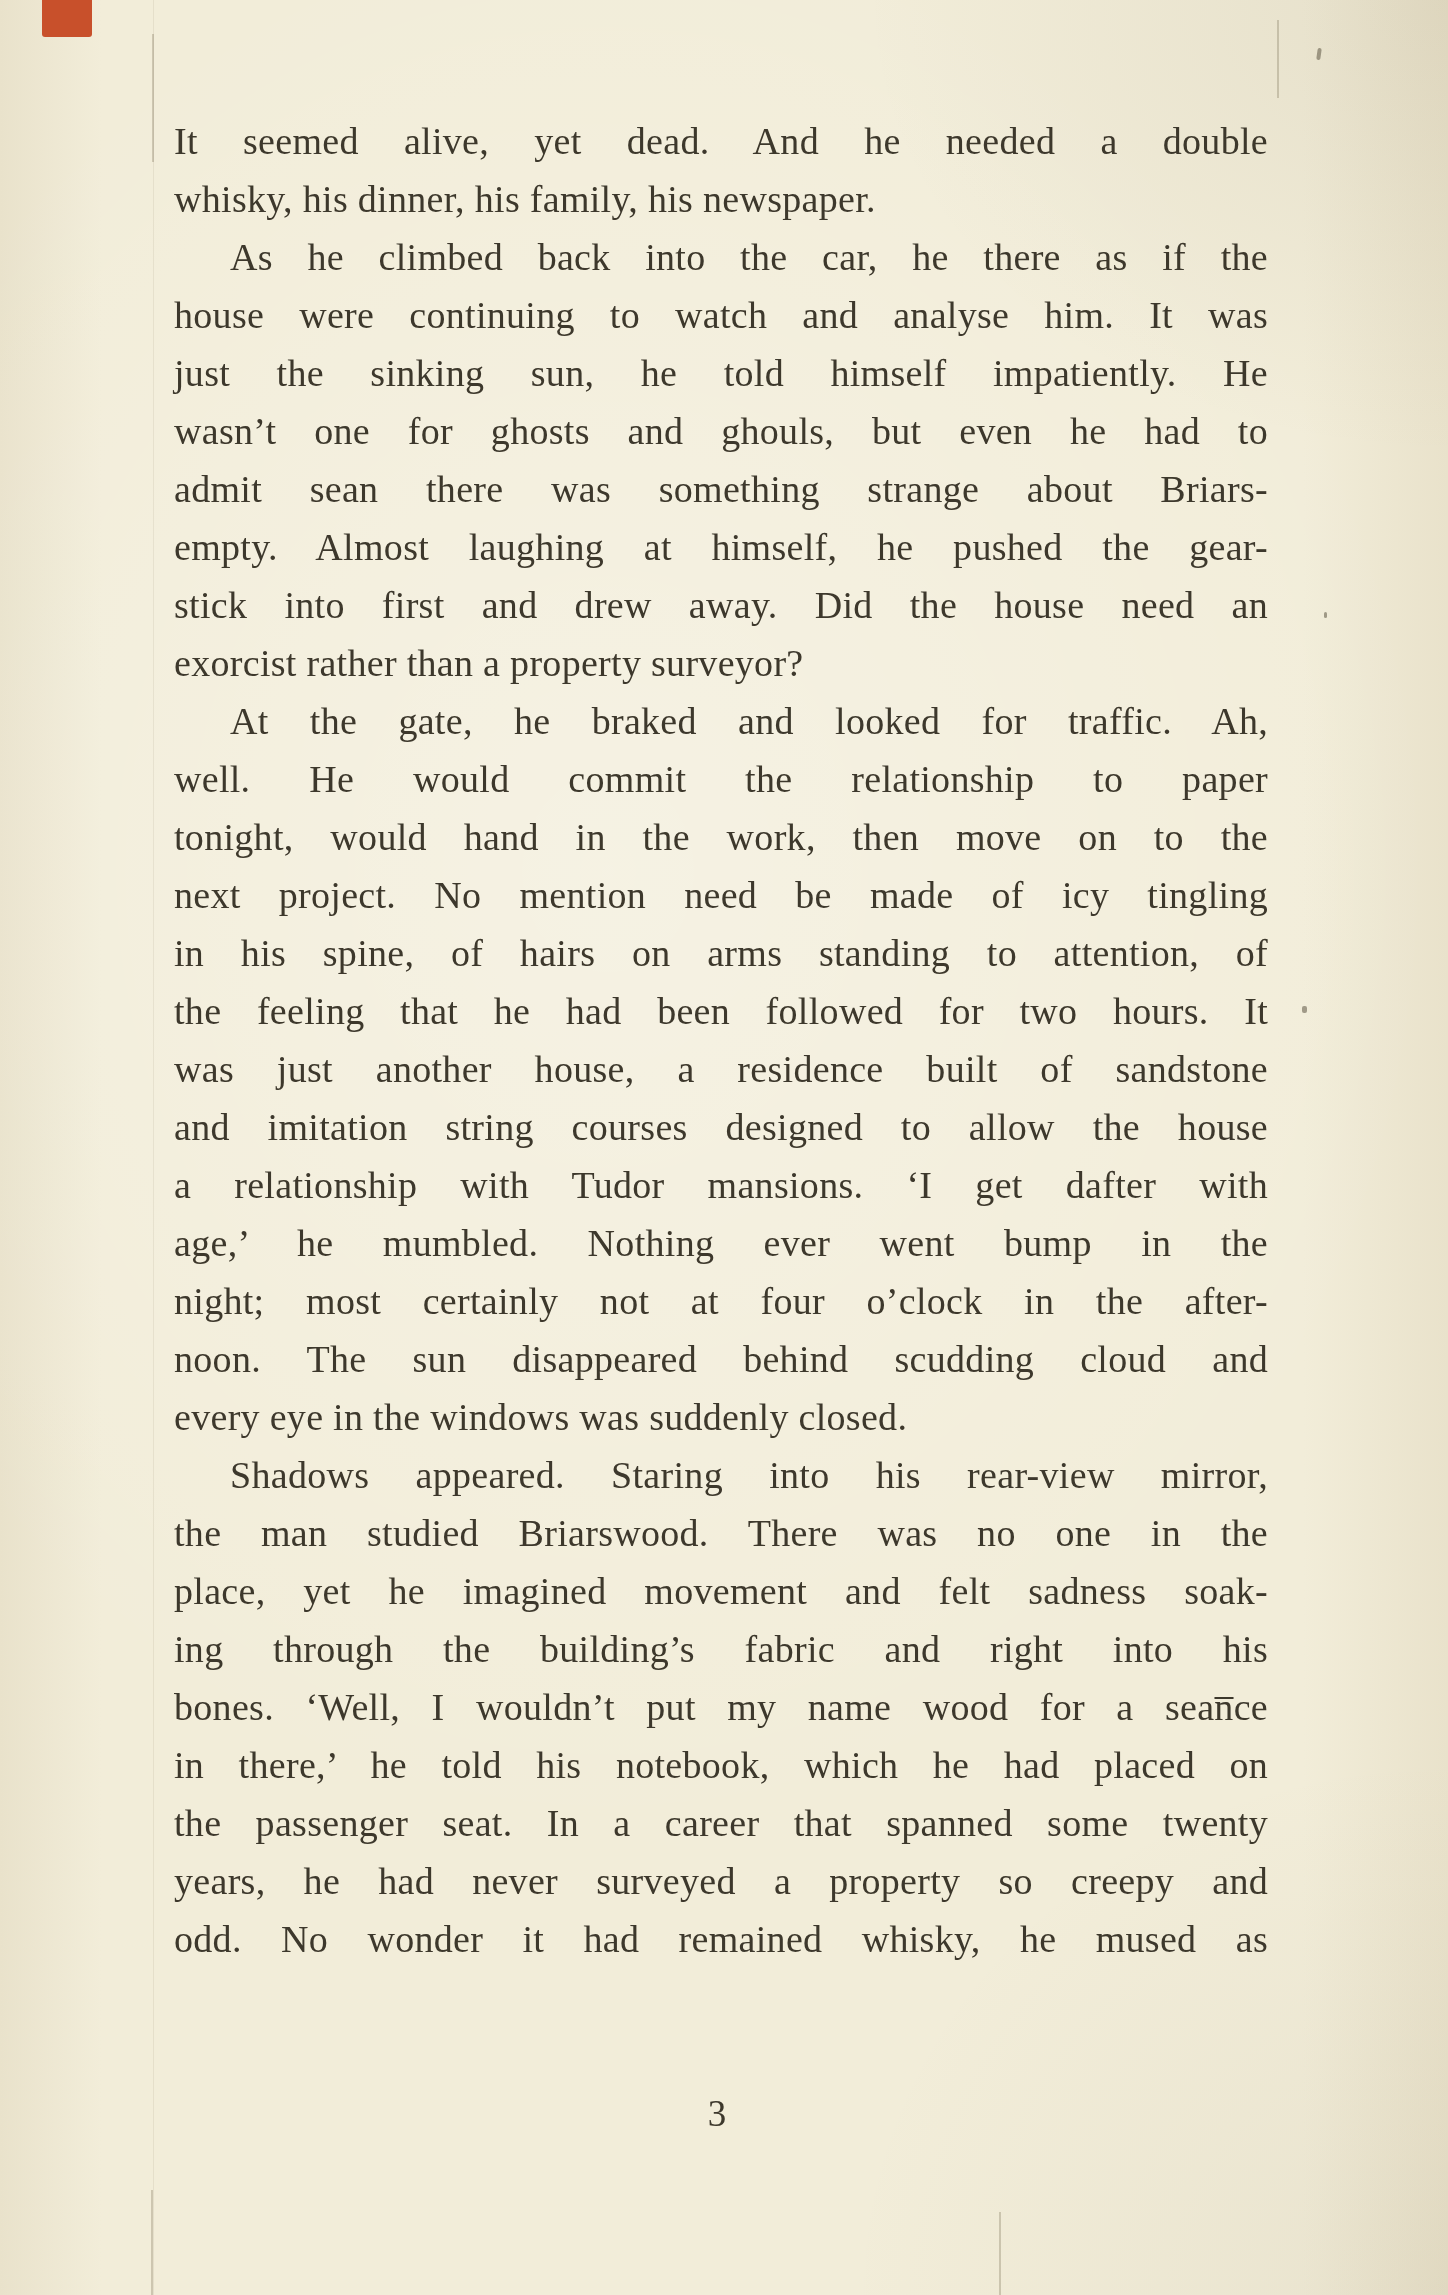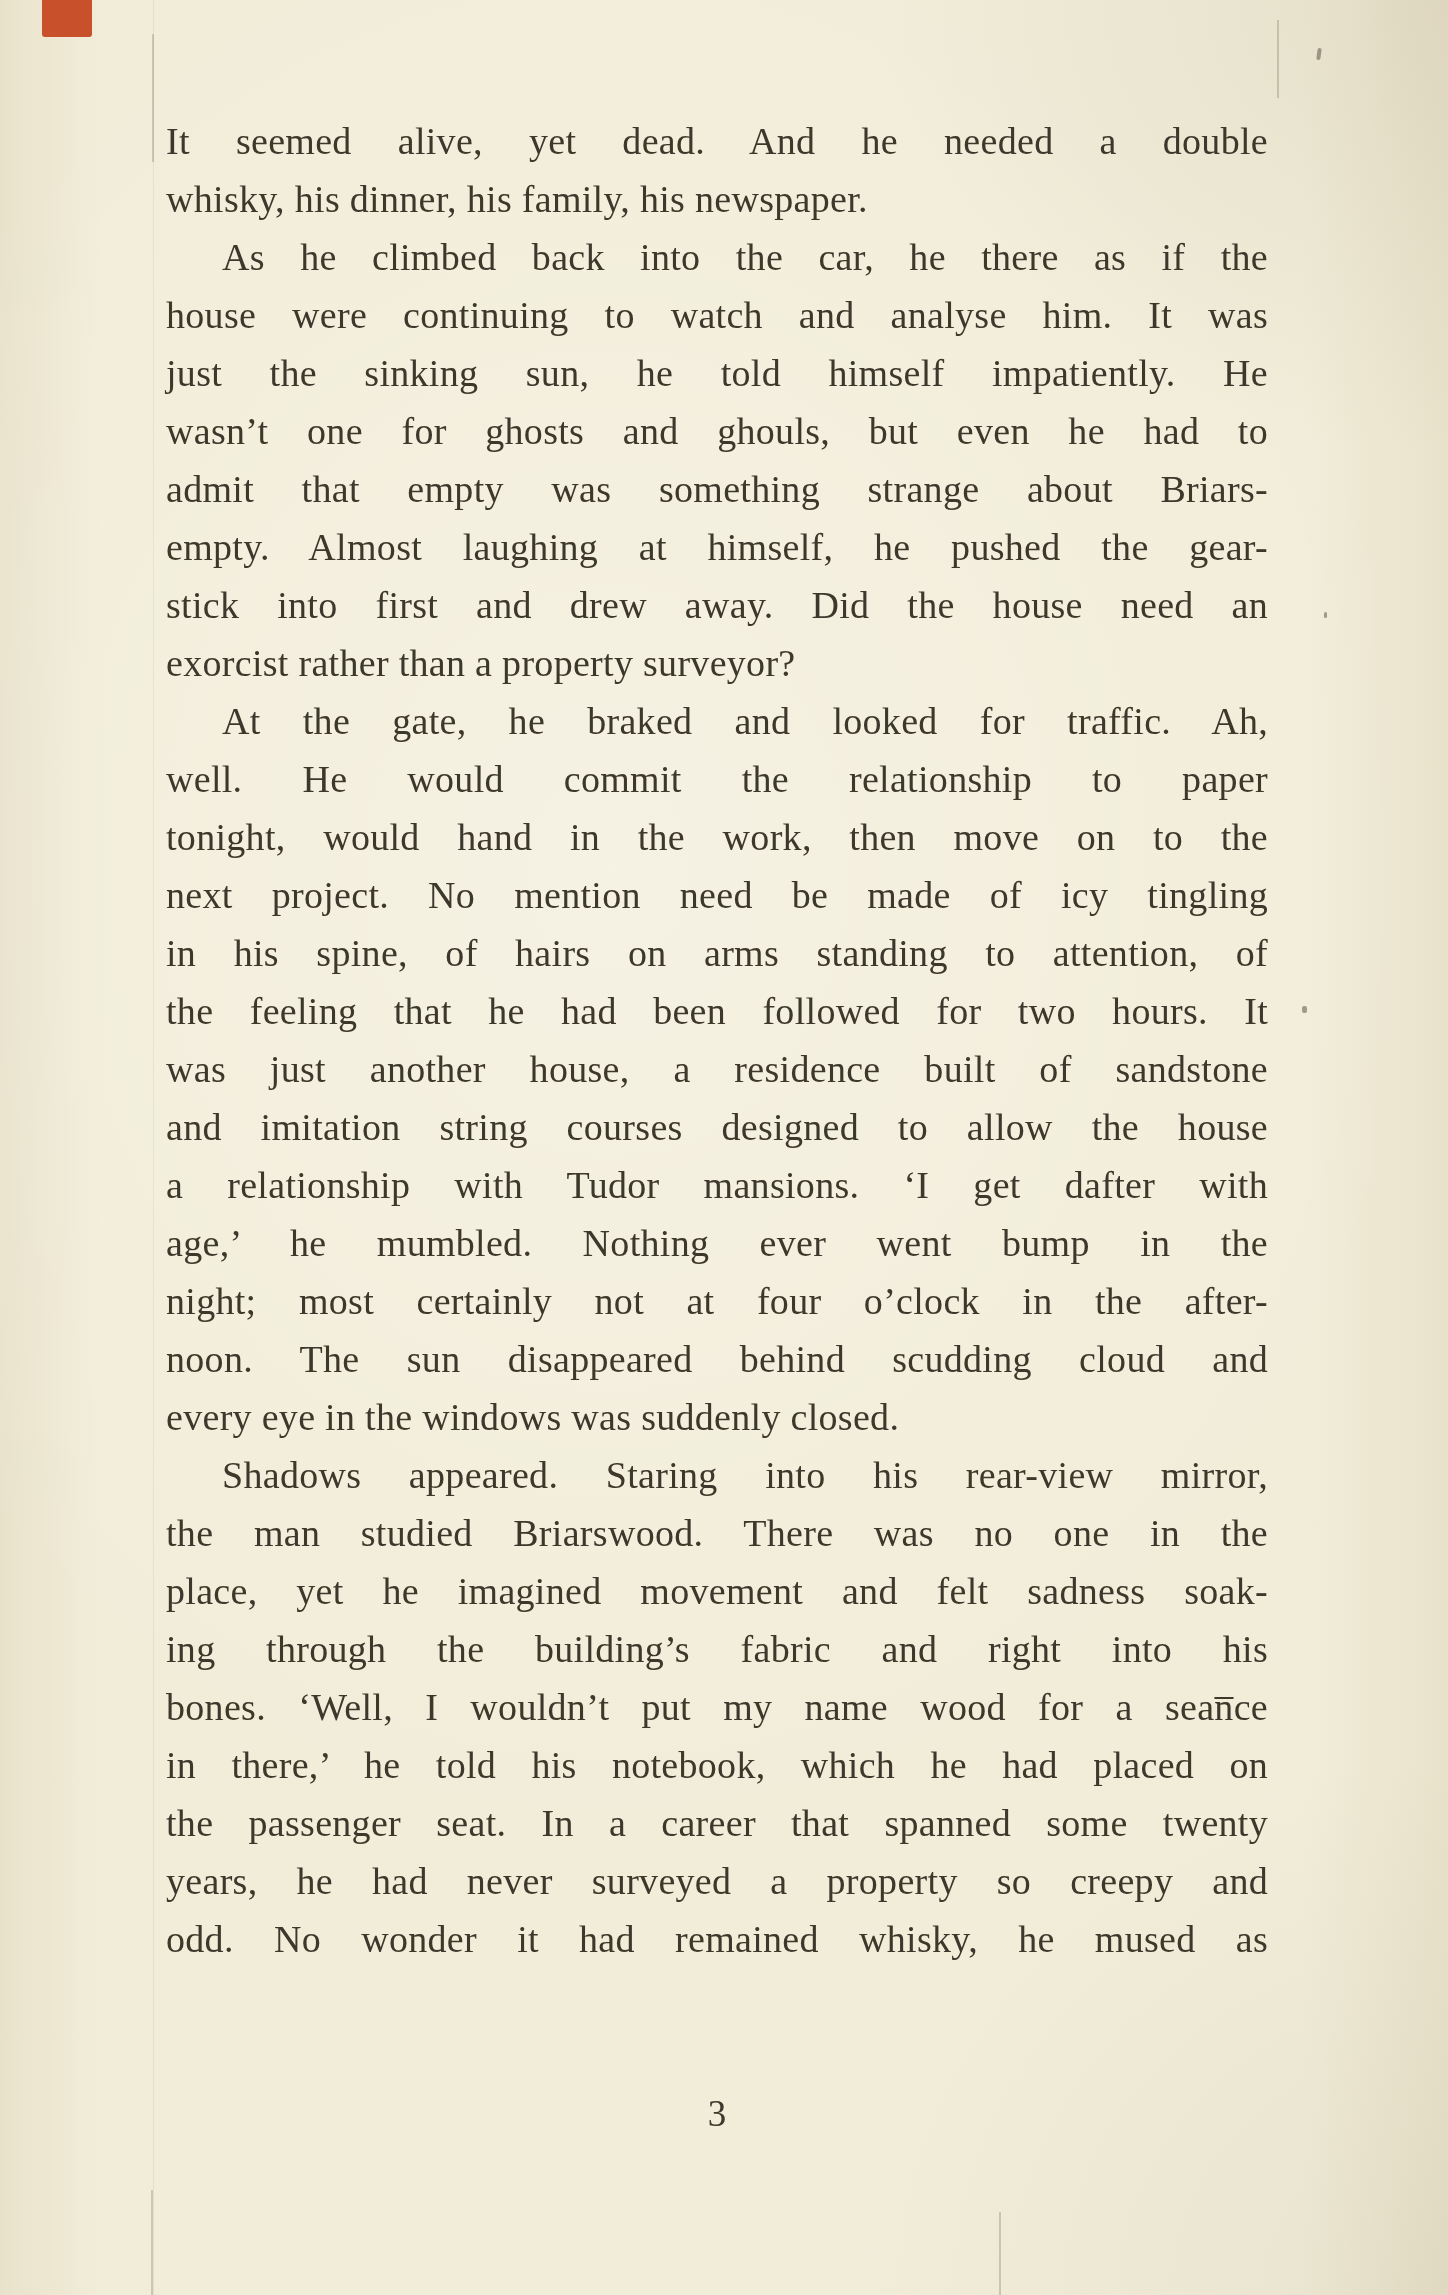--- a/index.html
+++ b/index.html
@@ -30,21 +30,21 @@
   }
   
   .text-block{
     position:absolute;
     left:166px;top:112px;width:1102px;
     color:var(--ink);
     font-size:38px;
     line-height:58px;
     letter-spacing:0.3px;
   }
-  .line{white-space:normal;}
+  .line{white-space:normal;margin-left:8px;}
   .line.just{text-align:justify;text-align-last:justify;}
   .line.indent{text-indent:56px;}
   
   .page-number{
     position:absolute;
     left:166px;width:1102px;top:2092px;
     text-align:center;
     color:var(--ink);
     font-size:37px;line-height:44px;
   }
@@ -85,21 +85,21 @@
   <div class="speck speck-2"></div>
   <div class="speck speck-3"></div>
 
   <div class="text-block" id="text-block">
       <div class="line just">It seemed alive, yet dead. And he needed a double</div>
       <div class="line">whisky, his dinner, his family, his newspaper.</div>
       <div class="line just indent">As he climbed back into the car, he there as if the</div>
       <div class="line just">house were continuing to watch and analyse him. It was</div>
       <div class="line just">just the sinking sun, he told himself impatiently. He</div>
       <div class="line just">wasn’t one for ghosts and ghouls, but even he had to</div>
-      <div class="line just">admit that empty was something strange about Briars-</div>
+      <div class="line just">admit sean there was something strange about Briars-</div>
       <div class="line just">empty. Almost laughing at himself, he pushed the gear-</div>
       <div class="line just">stick into first and drew away. Did the house need an</div>
       <div class="line">exorcist rather than a property surveyor?</div>
       <div class="line just indent">At the gate, he braked and looked for traffic. Ah,</div>
       <div class="line just">well. He would commit the relationship to paper</div>
       <div class="line just">tonight, would hand in the work, then move on to the</div>
       <div class="line just">next project. No mention need be made of icy tingling</div>
       <div class="line just">in his spine, of hairs on arms standing to attention, of</div>
       <div class="line just">the feeling that he had been followed for two hours. It</div>
       <div class="line just">was just another house, a residence built of sandstone</div>

